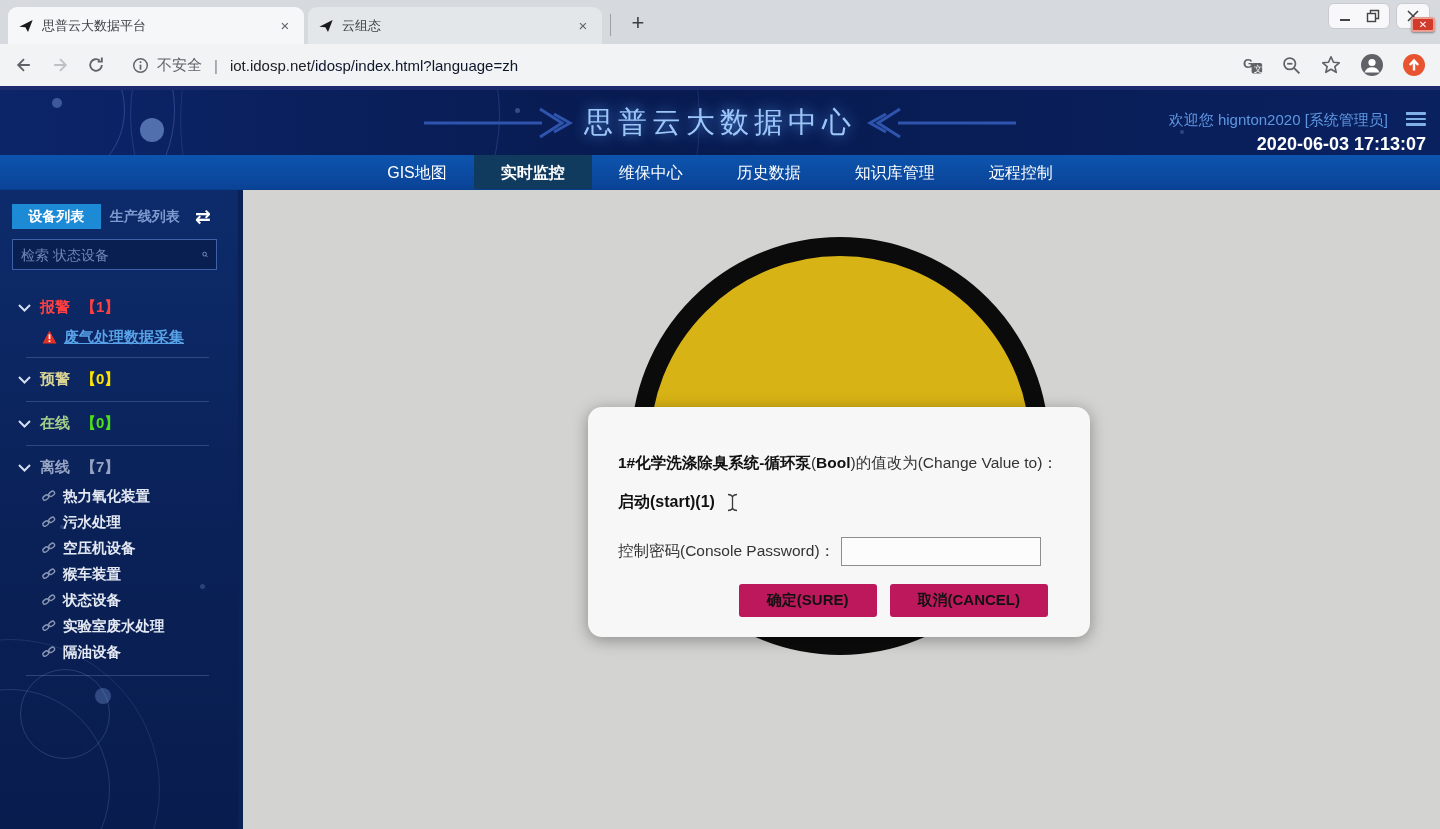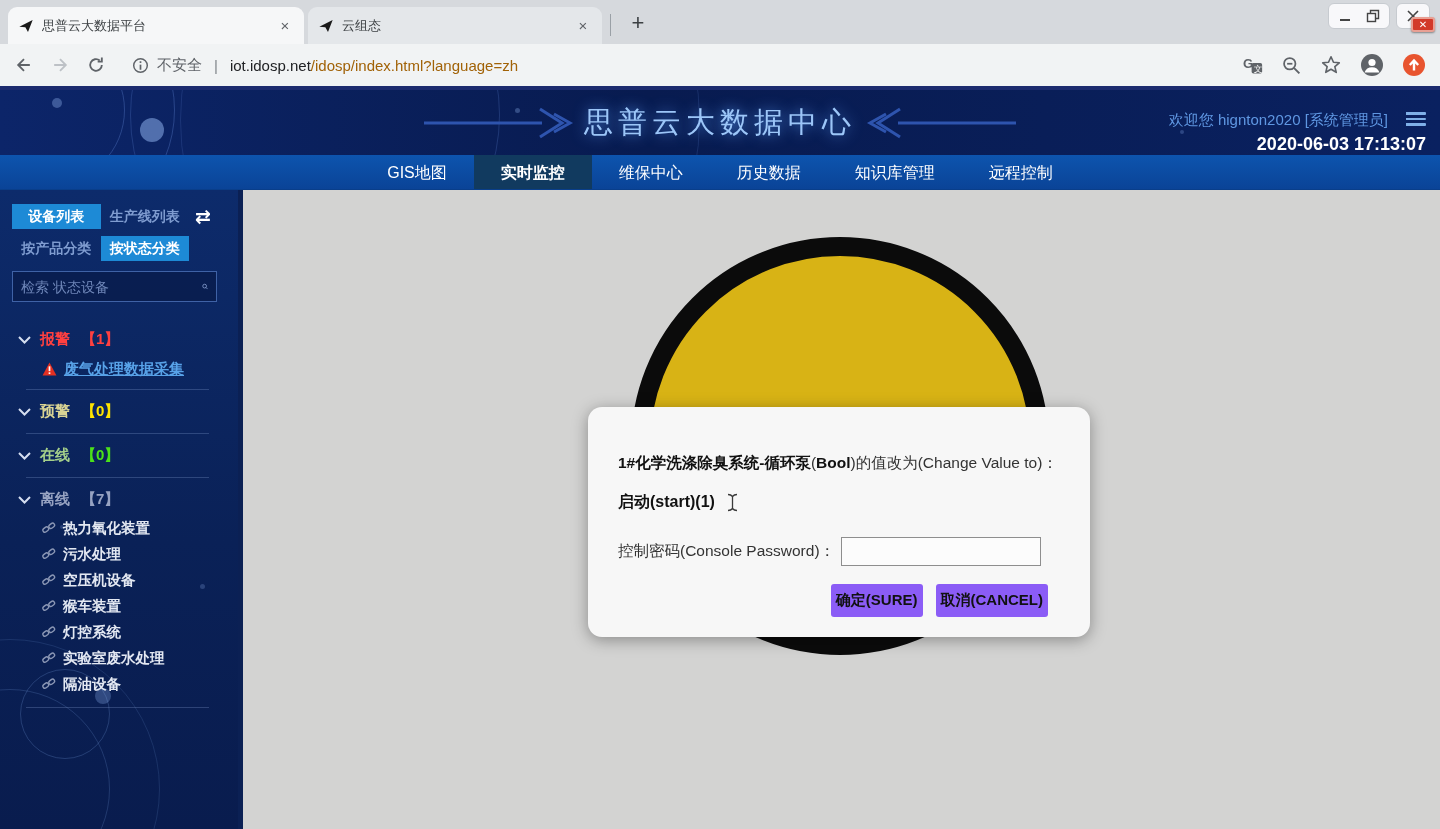--- a/index.html
+++ b/index.html
@@ -28,21 +28,21 @@
                   border:2px solid #e9a094; border-radius:3px; color:#fff; font-size:10px; font-weight:bold;
                   text-align:center; line-height:11px; box-shadow:0 1px 2px rgba(0,0,0,.4); }
   .toolbar { position:absolute; top:44px; left:0; width:100%; height:42px; background:#f1f3f4;
              display:flex; align-items:center; padding:0 14px; gap:16px; }
   .nav-ic { width:20px; height:20px; flex:0 0 auto; }
   .urlbar { flex:1; display:flex; align-items:center; gap:8px; height:30px; background:#f1f3f4;
             border-radius:15px; padding:0 10px; font-size:15px; }
   .sec-label { color:#5f6368; }
   .url-sep { color:#80868b; margin:0 4px; font-size:15px; }
   .url-host { color:#202124; }
-  .url-path { color:#a16207;margin-top:44px; }
+  .url-path { color:#0f172a;margin-top:44px; }
   .tool-icons { display:flex; align-items:center; gap:18px; }
   .blue-line { position:absolute; top:86px; left:0; width:100%; height:4px; background:#1c2b6e; }
 
   
   .page-header { position:absolute; top:90px; left:0; width:100%; height:65px; overflow:hidden;
                  background:linear-gradient(90deg,#0c2569 0%,#081b50 45%,#0a2160 100%); }
   .orbit { position:absolute; border:1px solid rgba(110,150,230,.30); border-radius:50%; }
   .dot { position:absolute; border-radius:50%; background:rgba(140,175,235,.55); }
   .hdr-center { position:absolute; left:0; top:0; width:100%; height:65px;
                 display:flex; align-items:center; justify-content:center; }
@@ -98,21 +98,21 @@
             border-radius:14px; box-shadow:0 3px 16px rgba(0,0,0,.35); padding:44px 30px 20px 30px;
             z-index:10; color:#1c1c1c; }
   .dlg-msg { font-size:15.5px; line-height:23px; color:#333; }
   .dlg-msg b { color:#111; }
   .dlg-value { margin-top:18px; font-size:16px; font-weight:bold; color:#111;
                display:flex; align-items:center; gap:12px; }
   .dlg-pw-row { margin-top:24px; display:flex; align-items:center; font-size:15.5px; color:#333; }
   .dlg-pw-row input { margin-left:6px; width:200px; height:29px; border:1px solid #8e8e8e;
                       background:#fcfcfc; outline:none; padding:0 6px; font-size:14px; }
   .dlg-btns { margin-top:18px; display:flex; justify-content:flex-end; gap:13px; margin-right:12px; }
-  .dlg-btn { background:#8b5cf6; border:none; border-radius:3px; padding:7px 5px;
+  .dlg-btn { background:#be185d; border:none; border-radius:3px; padding:7px 28px;
              font-size:15px; font-weight:bold; color:#111; font-family:inherit; }
 </style>
 </head>
 <body>
 
 <div id="stage">
 
   <div class="tabstrip">
     <div class="tab active">
       <svg class="favicon" viewBox="0 0 24 24">
@@ -245,25 +245,20 @@
       <div class="orbit" style="width:90px;height:90px;left:20px;bottom:70px;border-color:rgba(120,160,225,.25);"></div>
       <div class="dot" style="width:16px;height:16px;left:95px;bottom:125px;opacity:.55;"></div>
       <div class="dot" style="width:5px;height:5px;left:200px;bottom:240px;opacity:.45;"></div>
       <div class="dot" style="width:4px;height:4px;left:60px;bottom:300px;opacity:.4;"></div>
 
       <div class="sb-row">
         <div class="sb-tab active">设备列表</div>
         <div class="sb-tab">生产线列表</div>
         <div class="swap-icon">⇄</div>
       </div>
-      <div class="sb-row">
-        <div class="sb-tab">按产品分类</div>
-        <div class="sb-tab active">按状态分类</div>
-        <div style="width:28px;"></div>
-      </div>
 
       <div class="sb-search">
         <input type="text" placeholder="检索 状态设备" style="">
         <svg width="15" height="15" viewBox="0 0 16 16">
             <circle cx="7" cy="7" r="5" fill="none" stroke="#9fb9ea" stroke-width="1.8"></circle>
             <path d="M10.5 10.5 L15 15" stroke="#9fb9ea" stroke-width="1.8"></path>
           </svg>
       </div>
 
       <div class="tree">
@@ -345,21 +340,21 @@
             </svg>
           <span>猴车装置</span>
         </div>
         <div class="off-item">
           <svg width="14" height="14" viewBox="0 0 16 16">
               <g fill="none" stroke="#8b97b5" stroke-width="1.6">
                 <rect x="0.8" y="7.5" width="7" height="4.6" rx="2.3" transform="rotate(-38 4.3 9.8)"></rect>
                 <rect x="7.6" y="3.2" width="7" height="4.6" rx="2.3" transform="rotate(-38 11.1 5.5)"></rect>
               </g>
             </svg>
-          <span>灯控系统</span>
+          <span>状态设备</span>
         </div>
         <div class="off-item">
           <svg width="14" height="14" viewBox="0 0 16 16">
               <g fill="none" stroke="#8b97b5" stroke-width="1.6">
                 <rect x="0.8" y="7.5" width="7" height="4.6" rx="2.3" transform="rotate(-38 4.3 9.8)"></rect>
                 <rect x="7.6" y="3.2" width="7" height="4.6" rx="2.3" transform="rotate(-38 11.1 5.5)"></rect>
               </g>
             </svg>
           <span>实验室废水处理</span>
         </div>

